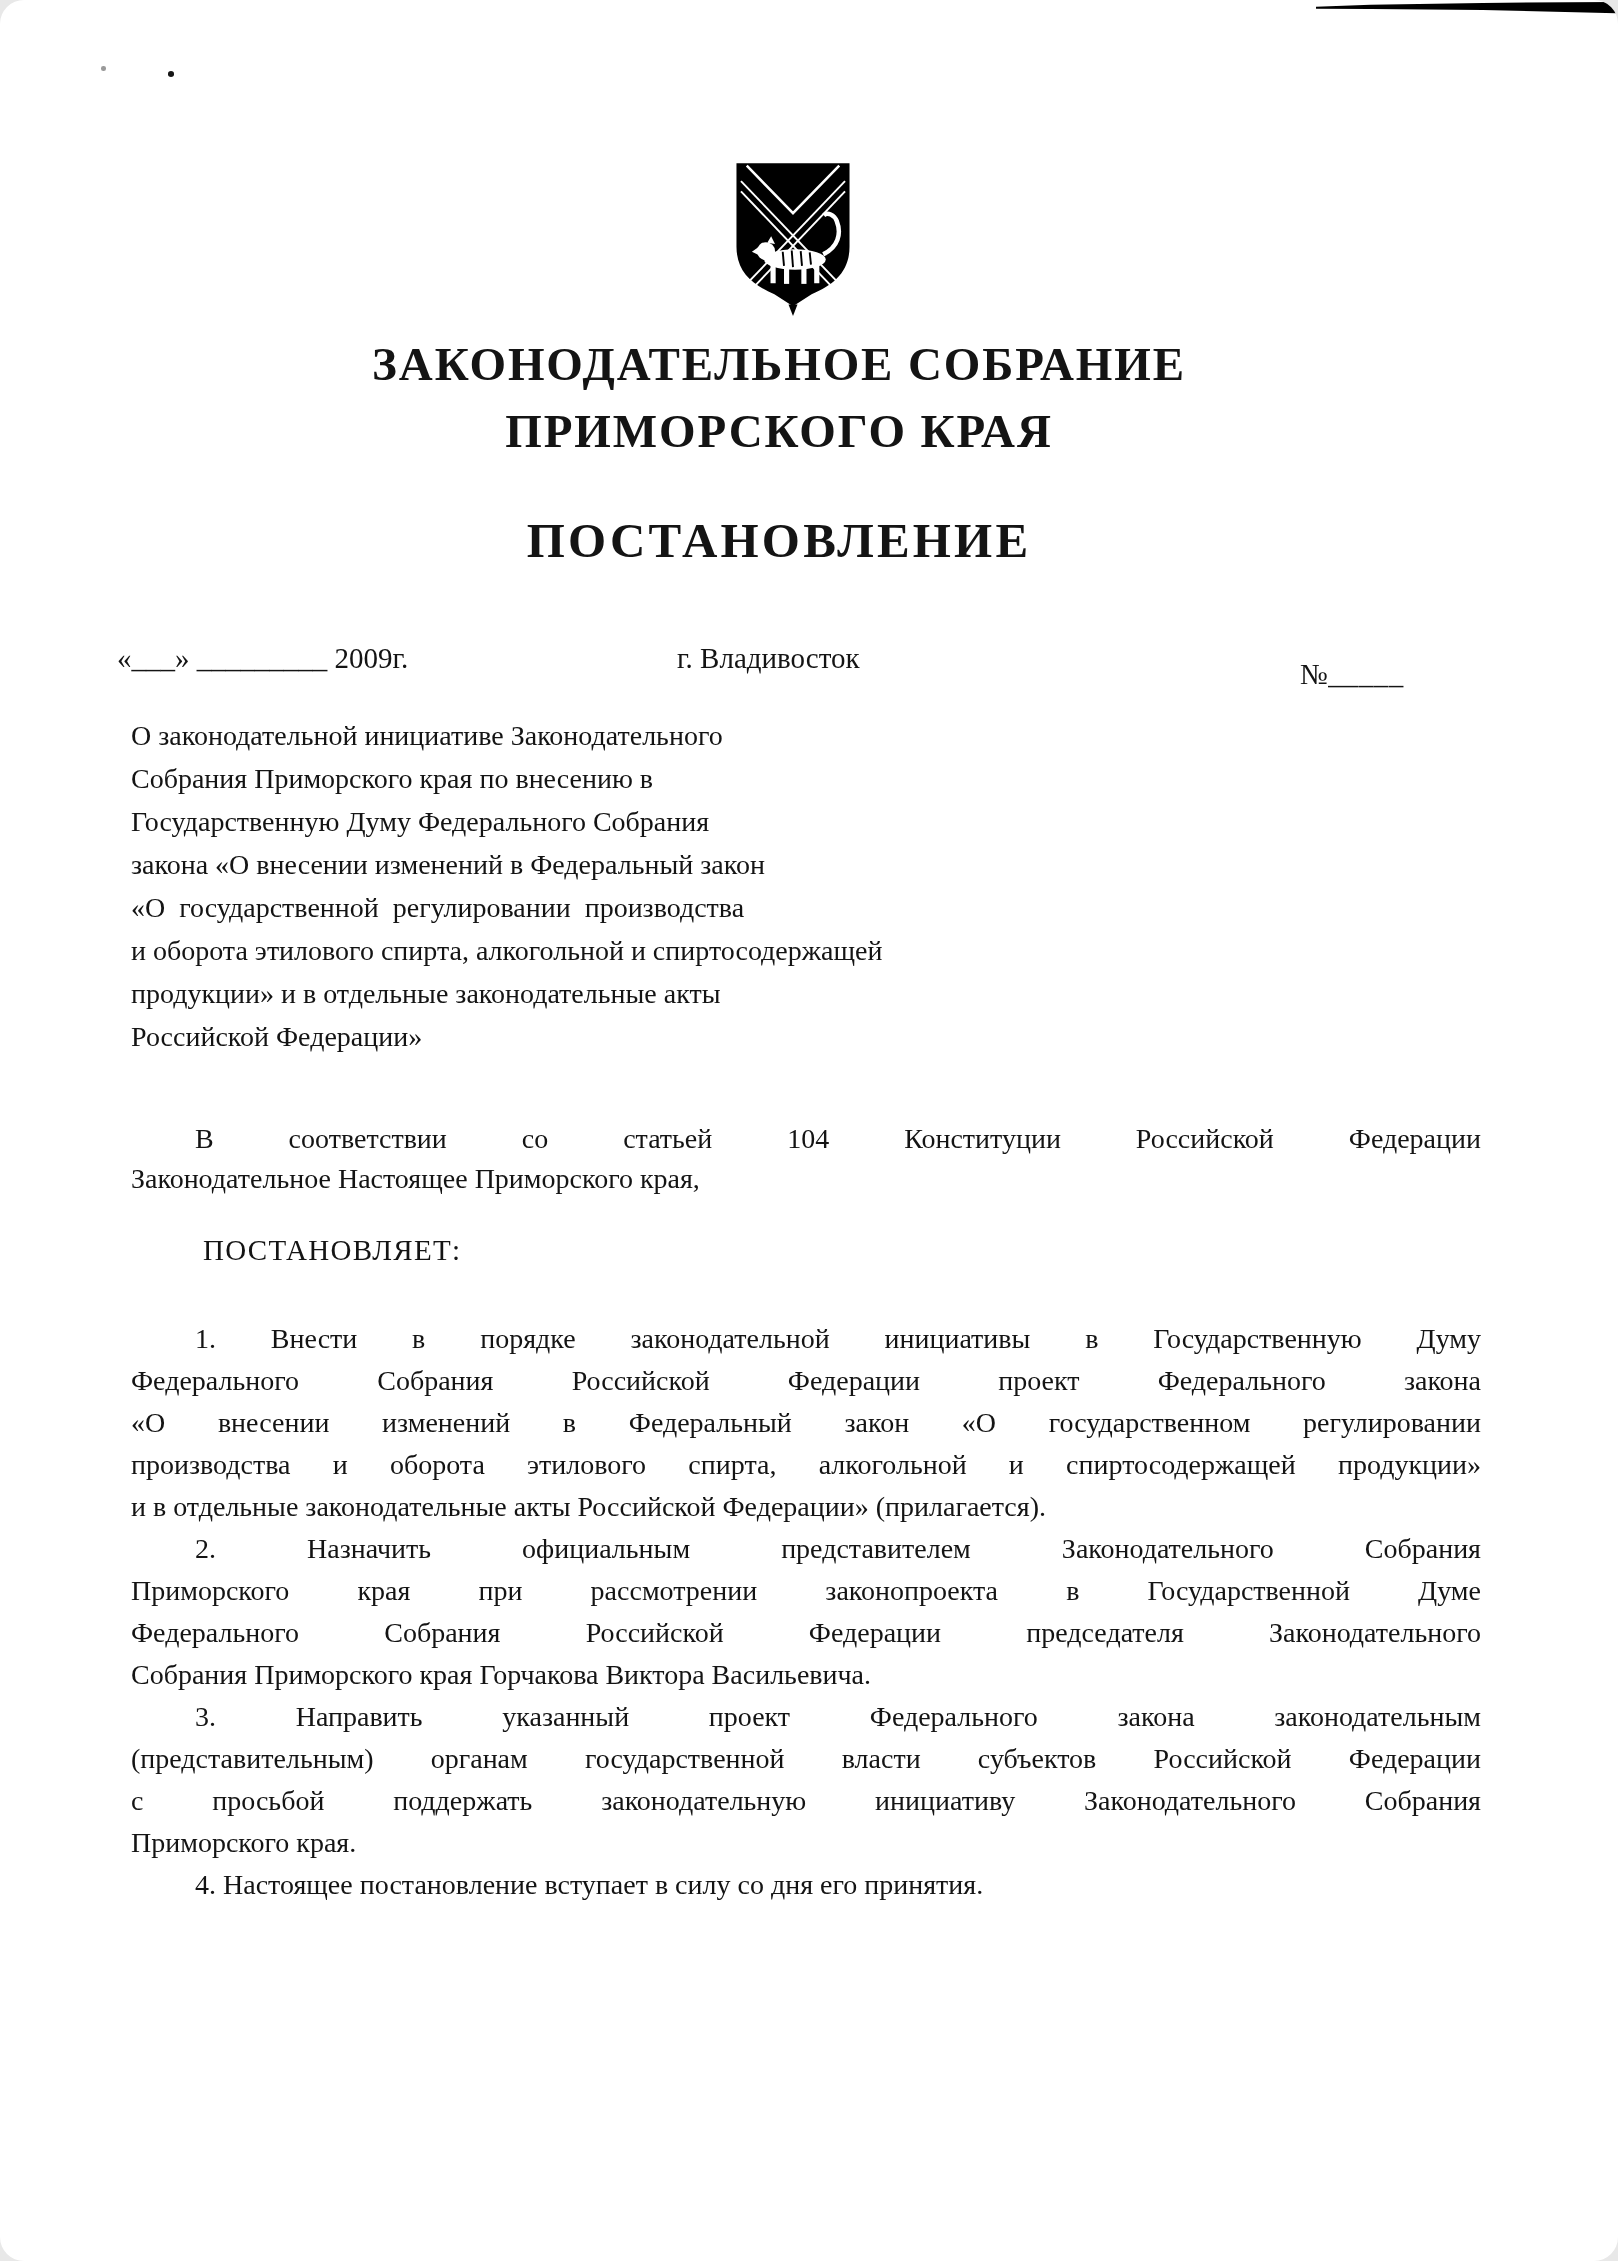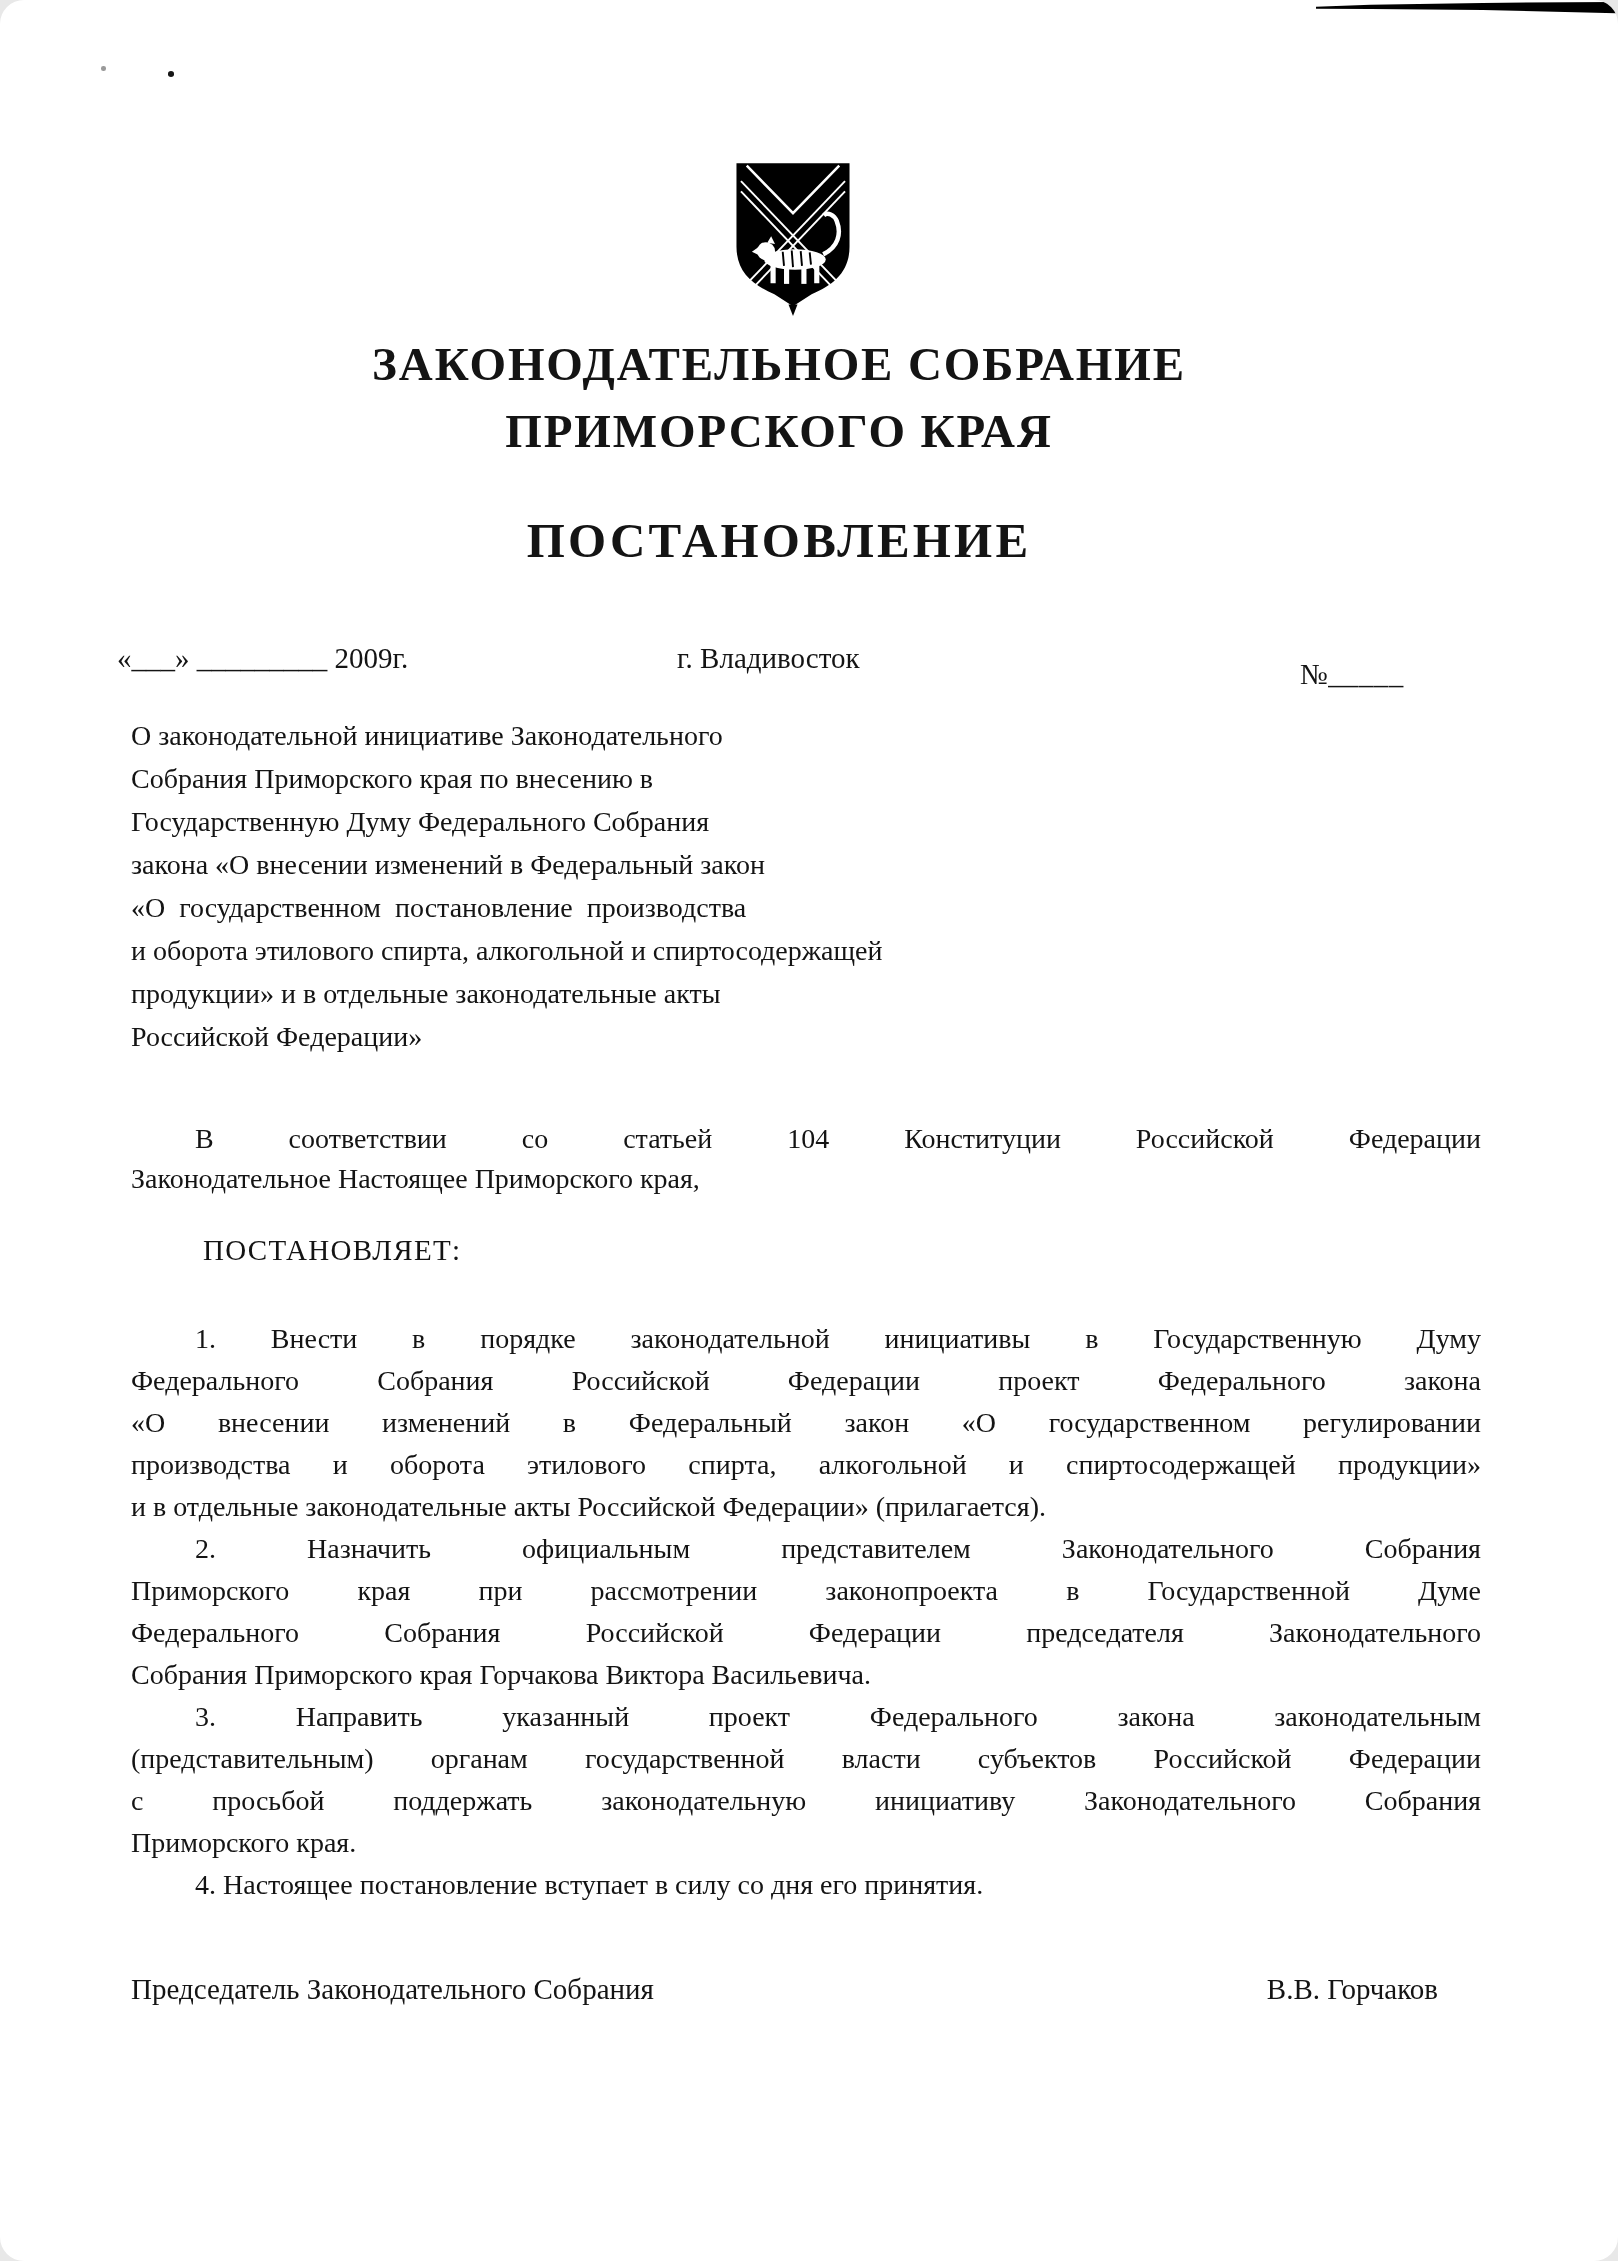--- a/index.html
+++ b/index.html
@@ -112,21 +112,21 @@
     <span class="d-date">«___» _________ 2009г.</span>
     <span class="d-city">г. Владивосток</span>
     <span class="d-num">№_____</span>
   </div>
 
   <div class="textcol subject">
       <div class="line">О законодательной инициативе Законодательного</div>
       <div class="line">Собрания Приморского края по внесению в</div>
       <div class="line">Государственную Думу Федерального Собрания</div>
       <div class="line">закона «О внесении изменений в Федеральный закон</div>
-      <div class="line">«О  государственном  постановление  производства</div>
+      <div class="line">«О  государственной  регулировании  производства</div>
       <div class="line">и оборота этилового спирта, алкогольной и спиртосодержащей</div>
       <div class="line">продукции» и в отдельные законодательные акты</div>
       <div class="line">Российской Федерации»</div>
     </div>
 
   <div class="textcol intro justify indent-first">
       <div class="line jline iline">В соответствии со статьей 104 Конституции Российской Федерации</div>
       <div class="line">Законодательное Настоящее Приморского края,</div>
     </div>
 
@@ -150,19 +150,15 @@
         <div class="line jline iline">3. Направить указанный проект Федерального закона законодательным</div>
         <div class="line jline">(представительным) органам государственной власти субъектов Российской Федерации</div>
         <div class="line jline">с просьбой поддержать законодательную инициативу Законодательного Собрания</div>
         <div class="line">Приморского края.</div>
       </div>
     <div class="justify indent-first">
         <div class="line iline">4. Настоящее постановление вступает в силу со дня его принятия.</div>
       </div>
   </div>
 
-  <div class="textcol signature">
-    <span class="sig-title">Председатель Законодательного Собрания</span>
-    <span class="sig-name">В.В. Горчаков</span>
-  </div>
 
 </div>
 
 
 </body></html>

